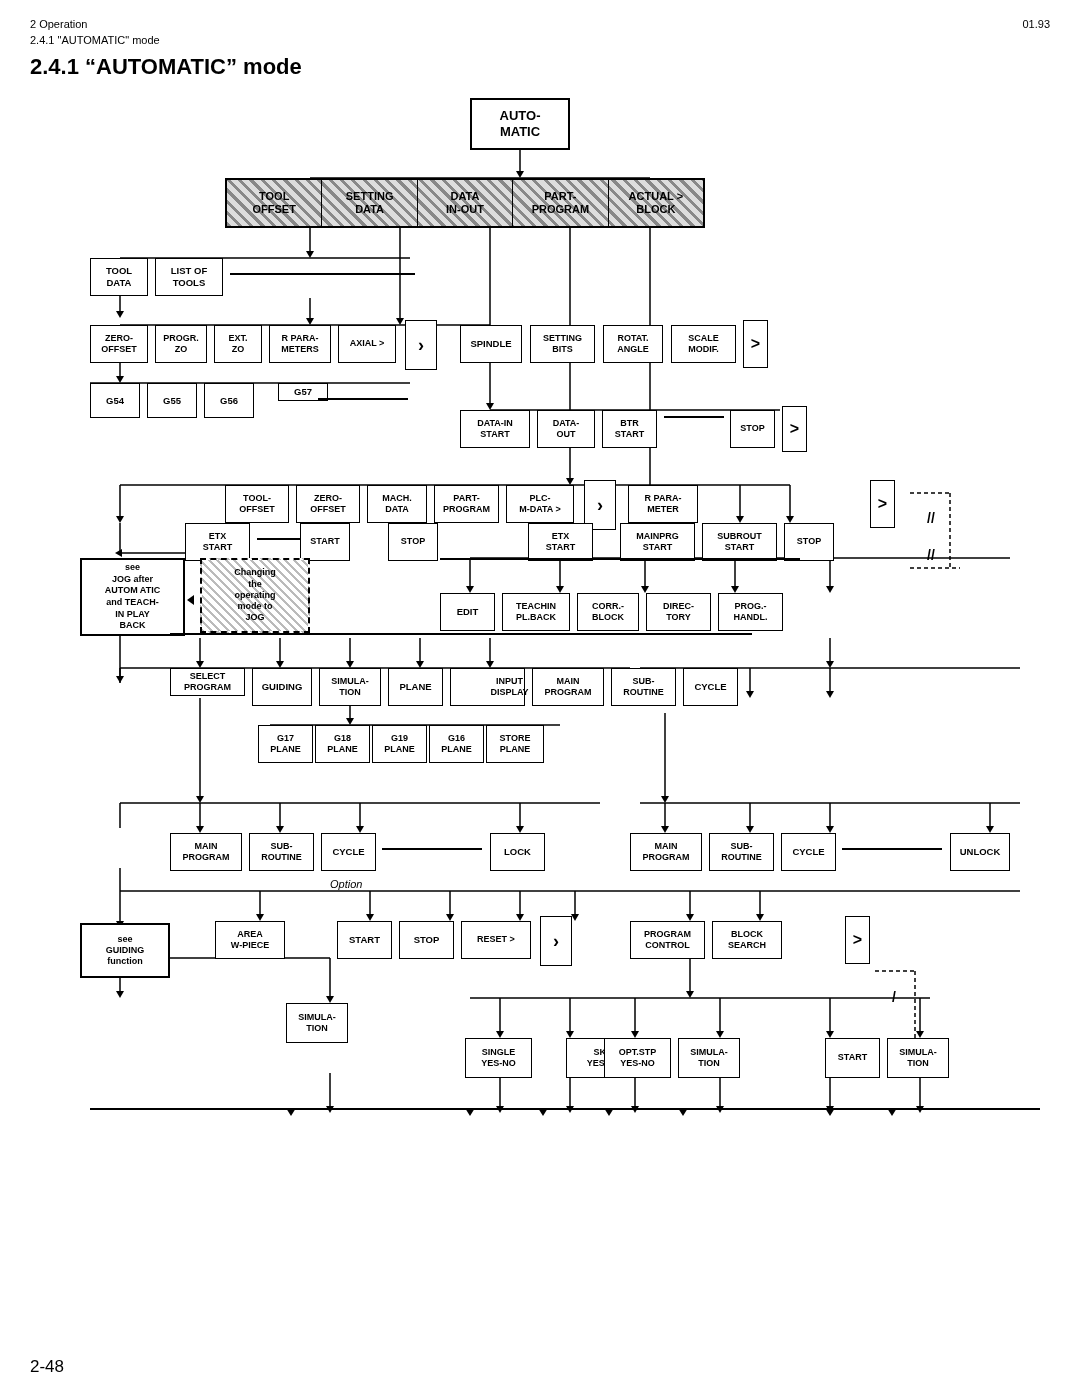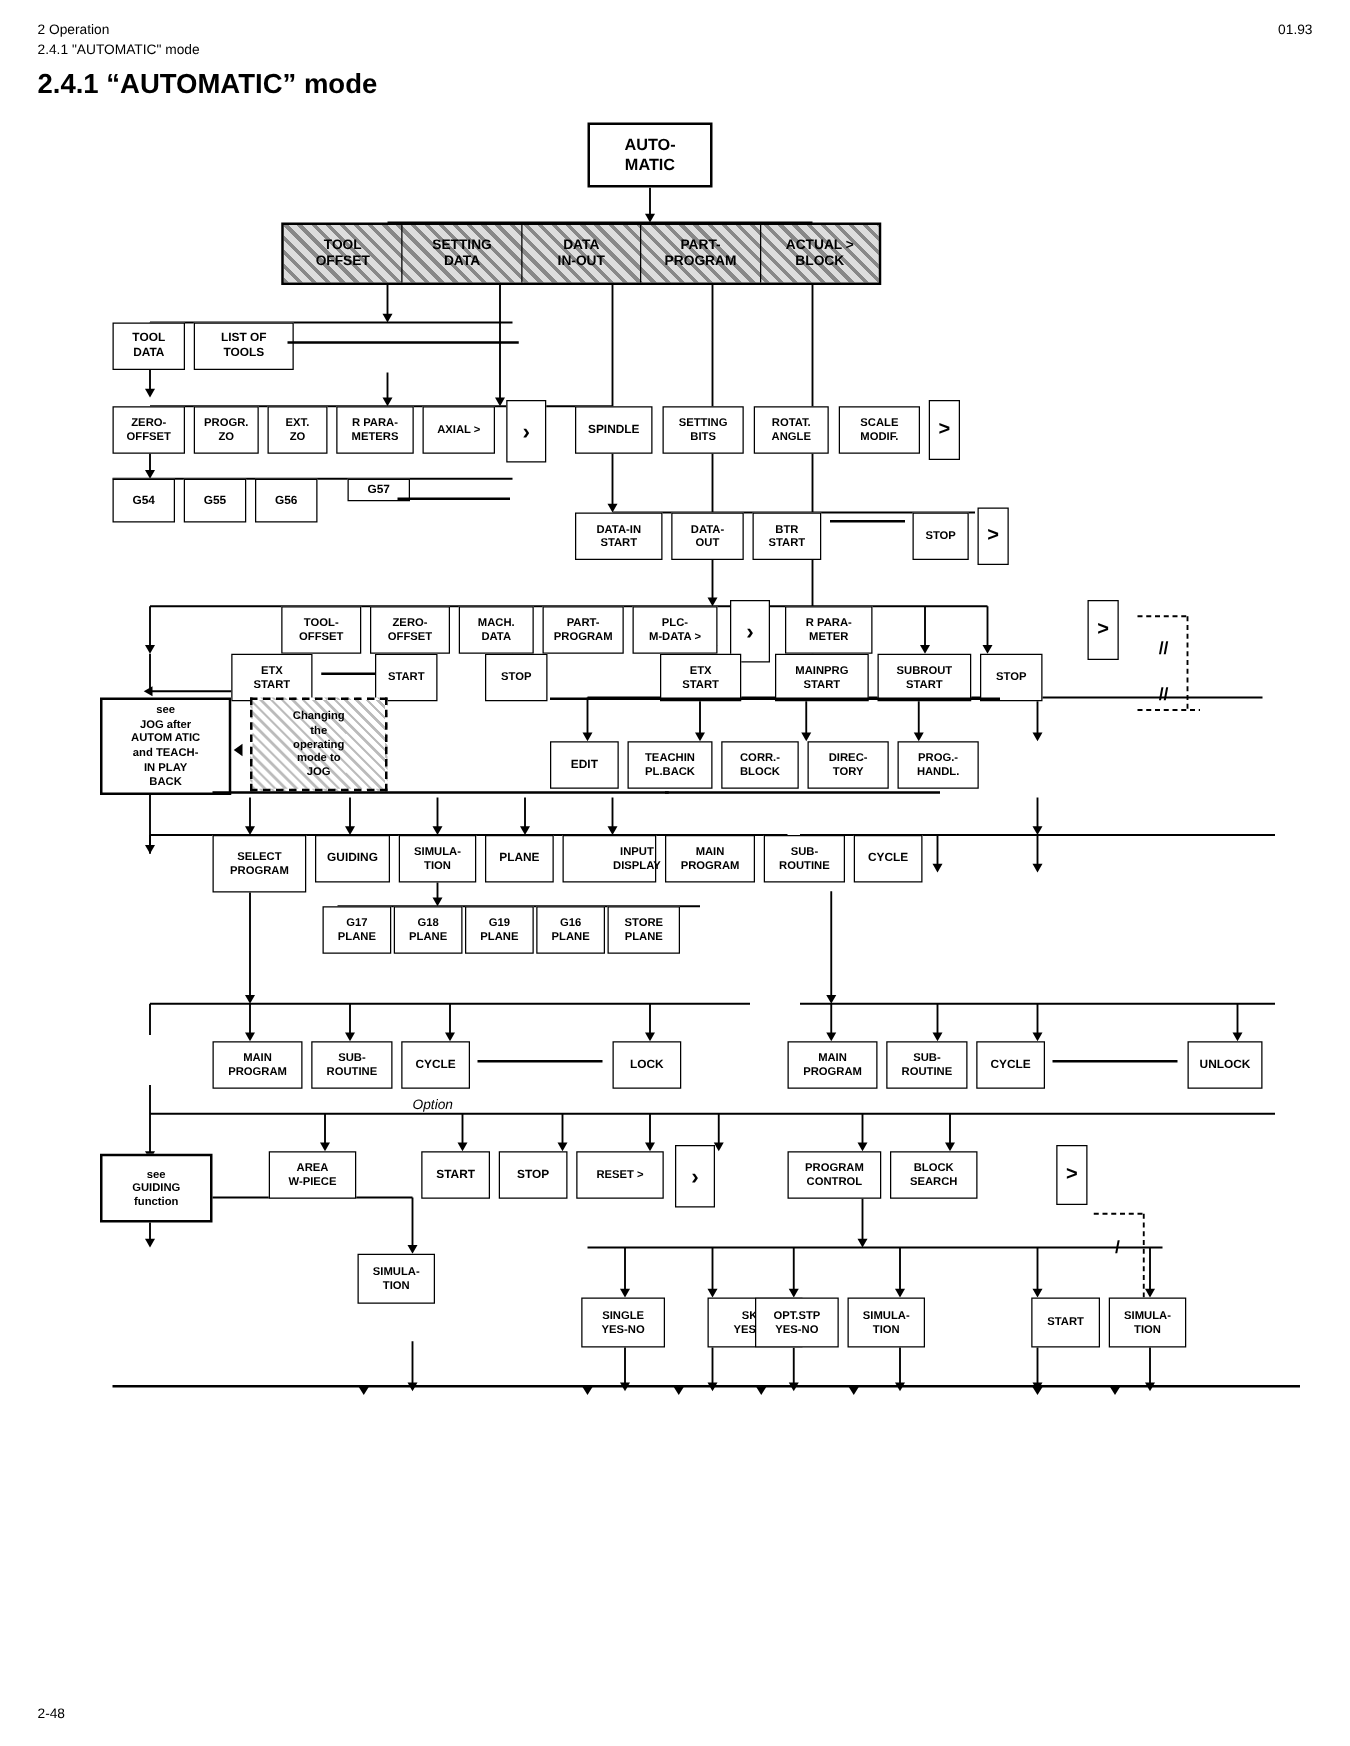--- a/index.html
+++ b/index.html
@@ -32,21 +32,21 @@
       margin-top: 8px;
     }
     
     .footer {
       position: absolute;
       bottom: 20px;
       left: 0;
       right: 0;
       display: flex;
       justify-content: space-between;
-      font-size: 11px;
+      font-size: 17px;
       padding: 0 30px;
     }
     .footer-center {
       text-align: center;
     }
 
     
     .diagram-wrapper {
       position: relative;
       width: 1020px;
@@ -334,21 +334,21 @@
       <div style="flex:1;border-right:1.5px solid #000;display:flex;align-items:center;justify-content:center;text-align:center;font-weight:bold;font-size:11px;line-height:1.2;padding:2px;">SETTING<br>DATA</div>
       <div style="flex:1;border-right:1.5px solid #000;display:flex;align-items:center;justify-content:center;text-align:center;font-weight:bold;font-size:11px;line-height:1.2;padding:2px;">DATA<br>IN-OUT</div>
       <div style="flex:1;border-right:1.5px solid #000;display:flex;align-items:center;justify-content:center;text-align:center;font-weight:bold;font-size:11px;line-height:1.2;padding:2px;">PART-<br>PROGRAM</div>
       <div style="flex:1;display:flex;align-items:center;justify-content:center;text-align:center;font-weight:bold;font-size:11px;line-height:1.2;padding:2px;">ACTUAL &gt;<br>BLOCK</div>
     </div>
 
     <div class="node" style="left:60px;top:160px;width:58px;height:38px;">
         <span style="white-space:pre-line;">TOOL
 DATA</span>
       </div>
-    <div class="node" style="left:125px;top:160px;width:80px;height:38px;">
+    <div class="node" style="left:125px;top:160px;width:68px;height:38px;">
         <span style="white-space:pre-line;">LIST OF
 TOOLS</span>
       </div>
     <div style="position:absolute;left:200px;top:175px;width:185px;height:1.5px;background:#000;"></div>
 
     <div class="node" style="left:60px;top:227px;width:58px;height:38px;font-size:9px;">
         <span style="white-space:pre-line;">ZERO-
 OFFSET</span>
       </div>
     <div class="node" style="left:125px;top:227px;width:52px;height:38px;font-size:9px;">
@@ -501,21 +501,21 @@
         <span style="white-space:pre-line;">DIREC-
 TORY</span>
       </div>
     <div class="node" style="left:688px;top:495px;width:65px;height:38px;font-size:9px;">
         <span style="white-space:pre-line;">PROG.-
 HANDL.</span>
       </div>
 
     <div style="position:absolute;left:410px;top:460px;width:360px;height:1.5px;background:#000;"></div>
 
-    <div class="node" style="left:140px;top:570px;width:75px;height:46px;font-size:9px;">
+    <div class="node" style="left:140px;top:570px;width:75px;height:28px;font-size:9px;">
         <span style="white-space:pre-line;">SELECT
 PROGRAM</span>
       </div>
     <div class="node" style="left:222px;top:570px;width:60px;height:38px;">
         <span>GUIDING</span>
       </div>
     <div class="node" style="left:289px;top:570px;width:62px;height:38px;font-size:9px;">
         <span style="white-space:pre-line;">SIMULA-
 TION</span>
       </div>

